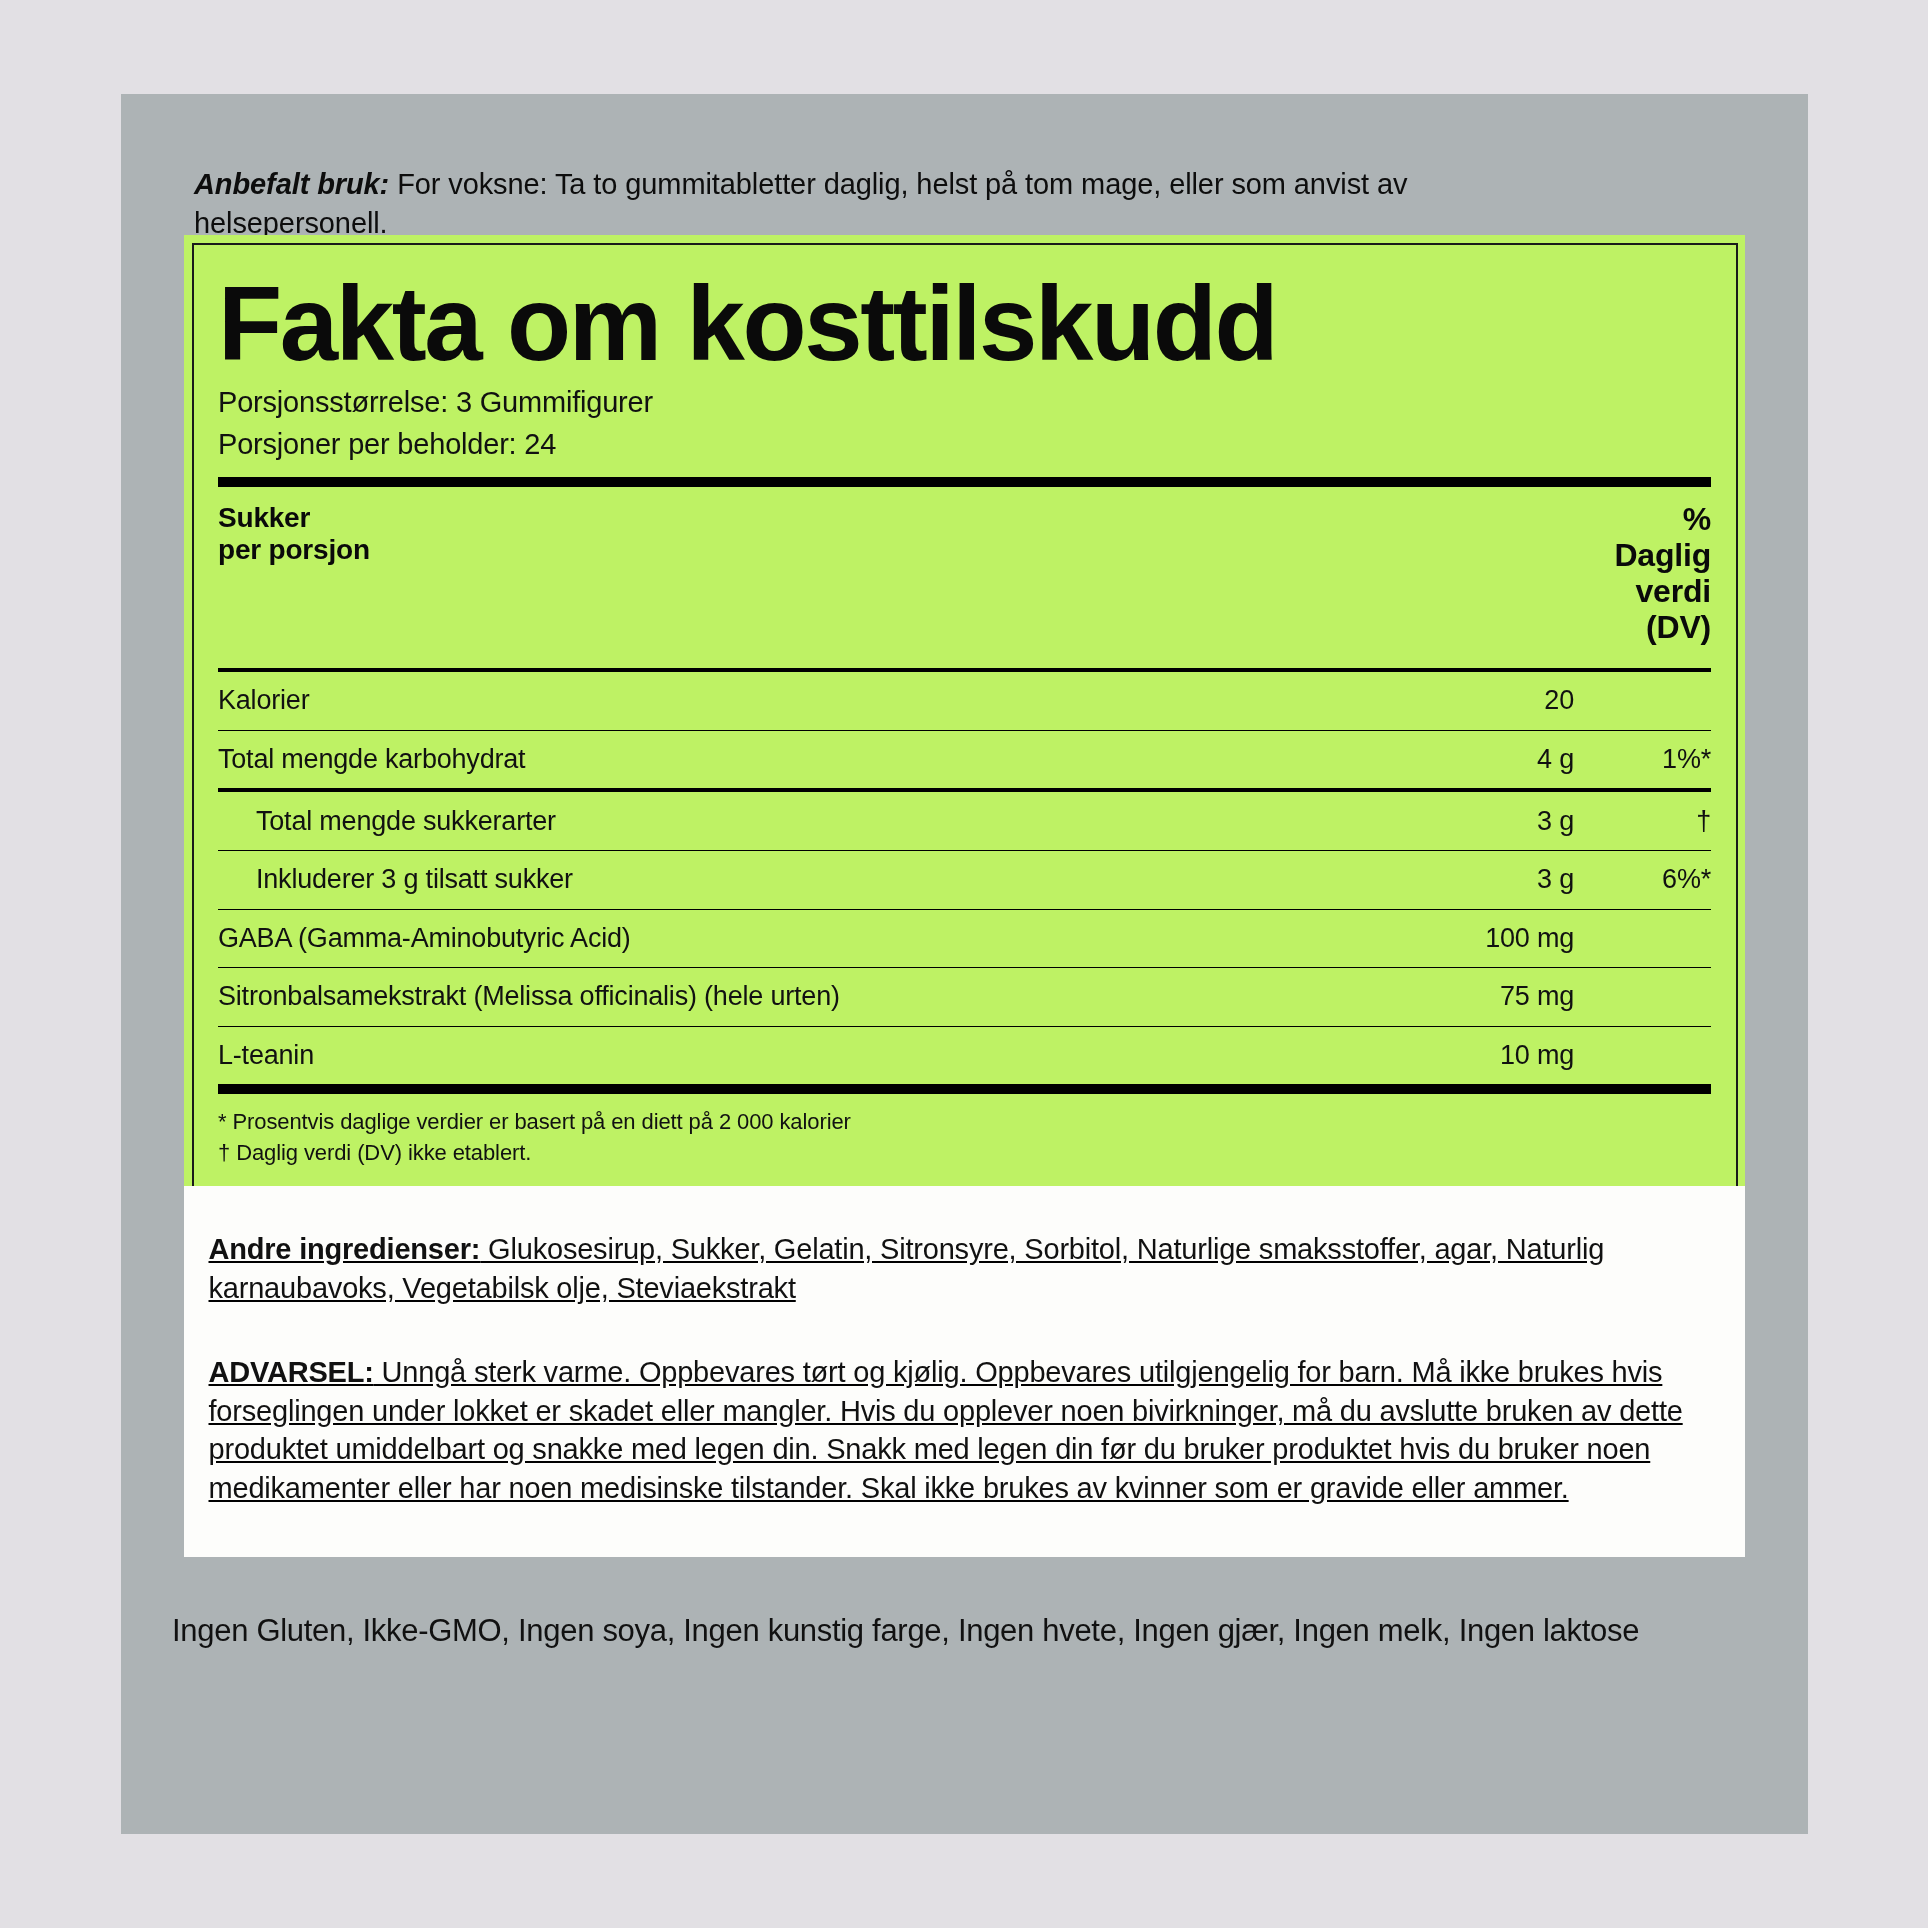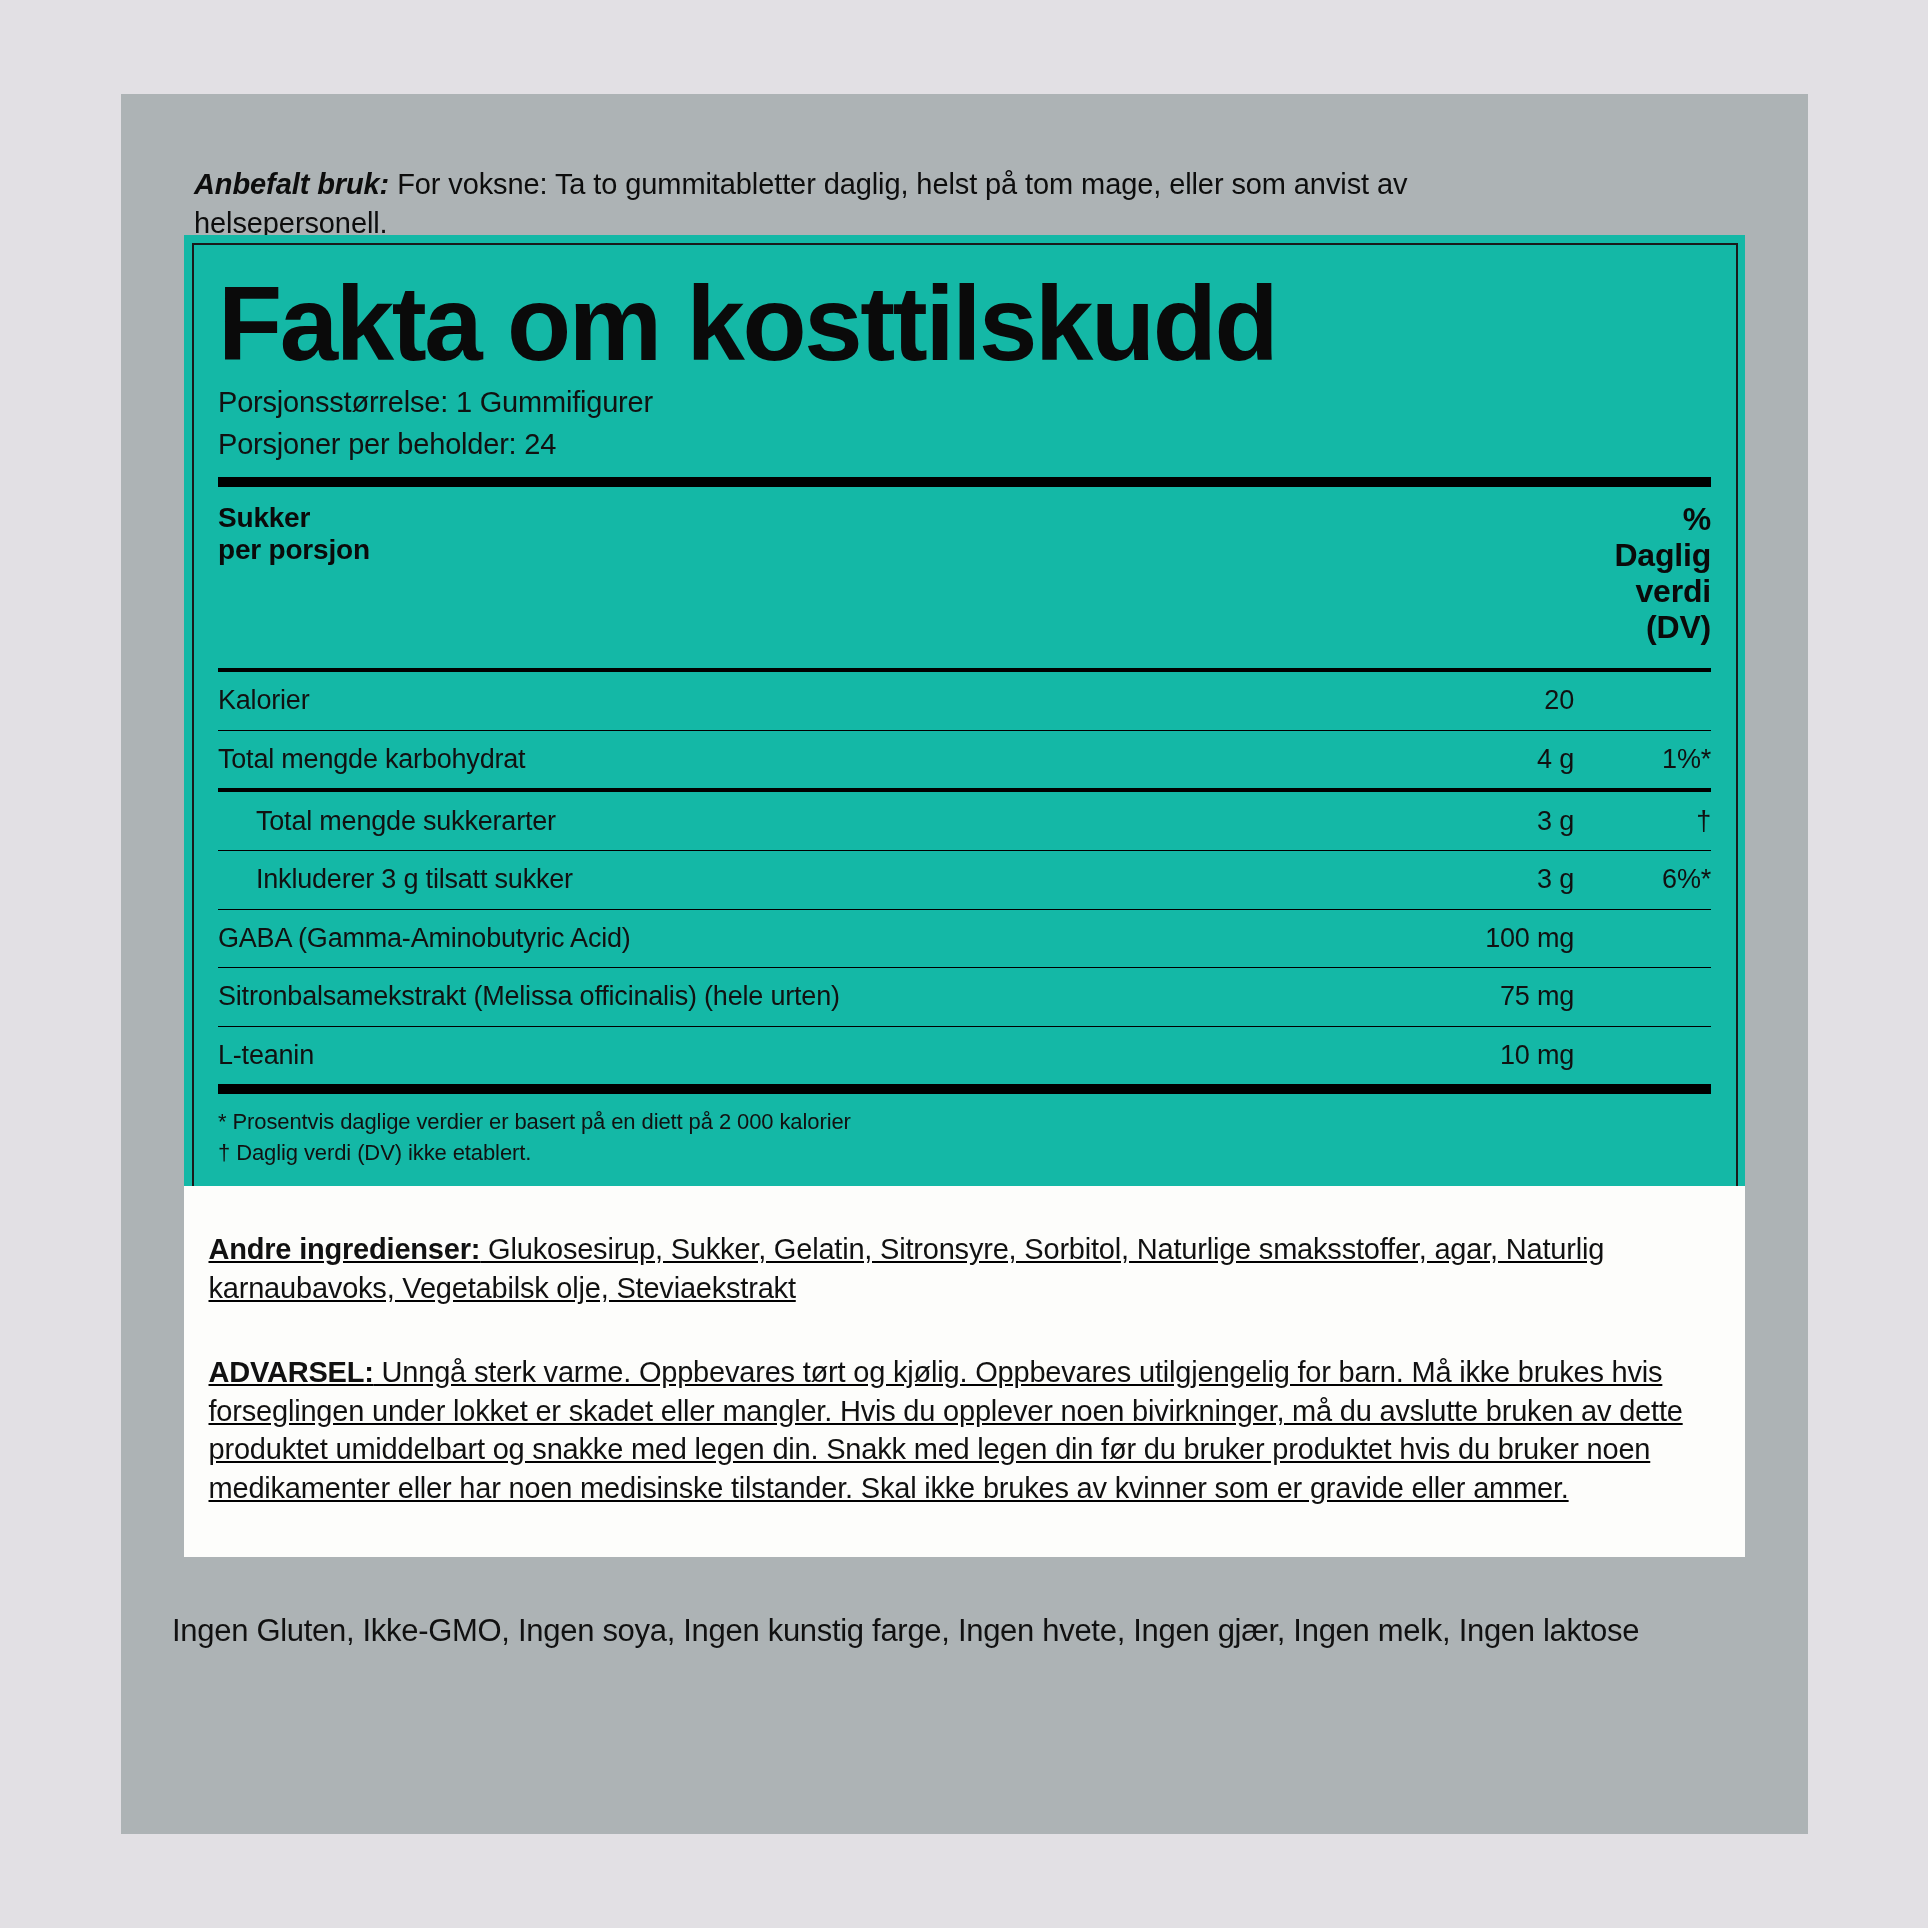--- a/index.html
+++ b/index.html
@@ -40,21 +40,21 @@
     font-weight: bold;
     font-style: italic;
   }
 
   
   #facts-card {
     position: absolute;
     left: 63px;
     top: 141px;
     width: 1561px;
-    background: #14b8a6;
+    background: #bef264;
     box-sizing: border-box;
     padding: 7.5px 7.5px 7.5px 7.5px;
   }
   #facts-inner {
     border: 2.8px solid #1a1a1a;
     box-sizing: border-box;
     padding: 13px 24.5px 19px 24.5px;
   }
 
   
@@ -180,21 +180,21 @@
 
 <div id="gray-panel">
 
   <p id="recommended-use"><span class="lbl">Anbefalt bruk:</span><span> For voksne: Ta to gummitabletter daglig, helst på tom mage, eller som anvist av helsepersonell.</span></p>
 
   <div id="facts-card">
     <div id="facts-inner">
 
       <div id="facts-title">Fakta om kosttilskudd</div>
 
-      <div class="serving-line">Porsjonsstørrelse: 1 Gummifigurer</div>
+      <div class="serving-line">Porsjonsstørrelse: 3 Gummifigurer</div>
       <div class="serving-line">Porsjoner per beholder: 24</div>
 
       <div class="rule-thick"></div>
 
       <table class="facts">
         <colgroup>
           <col class="col-name">
             <col class="col-amt">
             <col class="col-dv">
         </colgroup>

